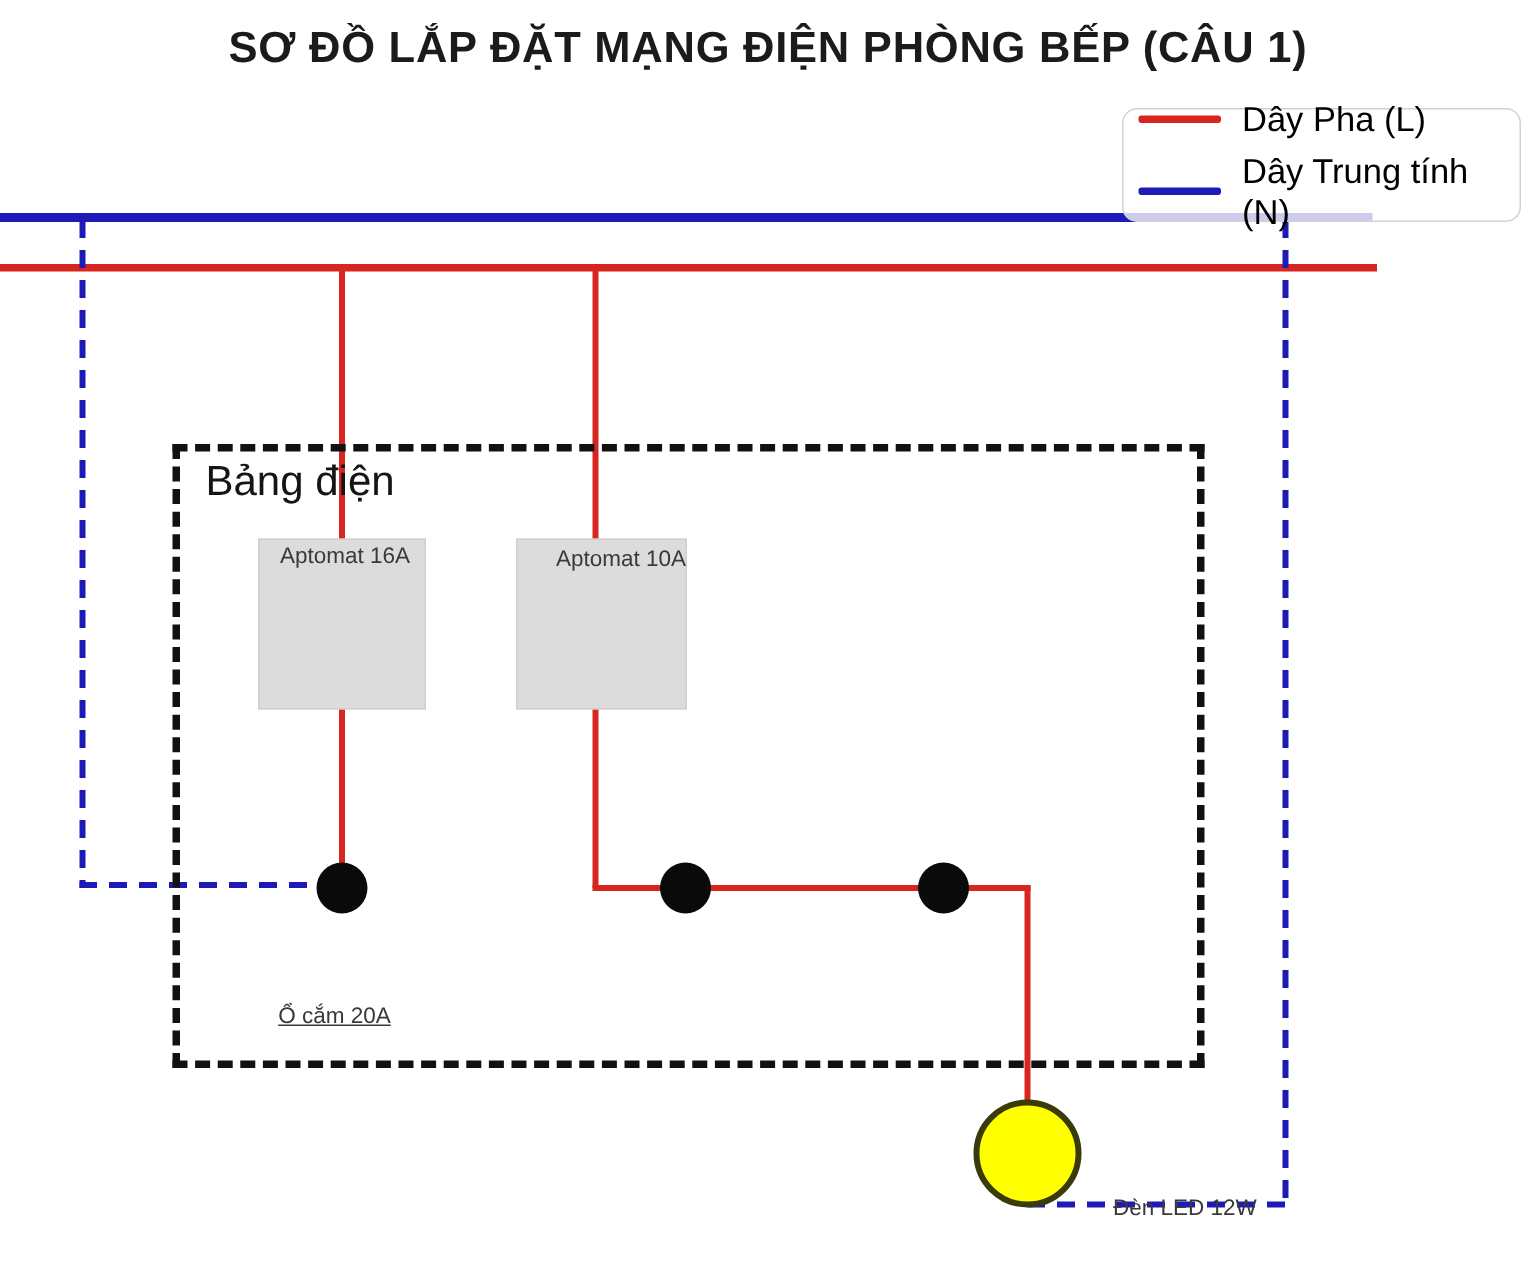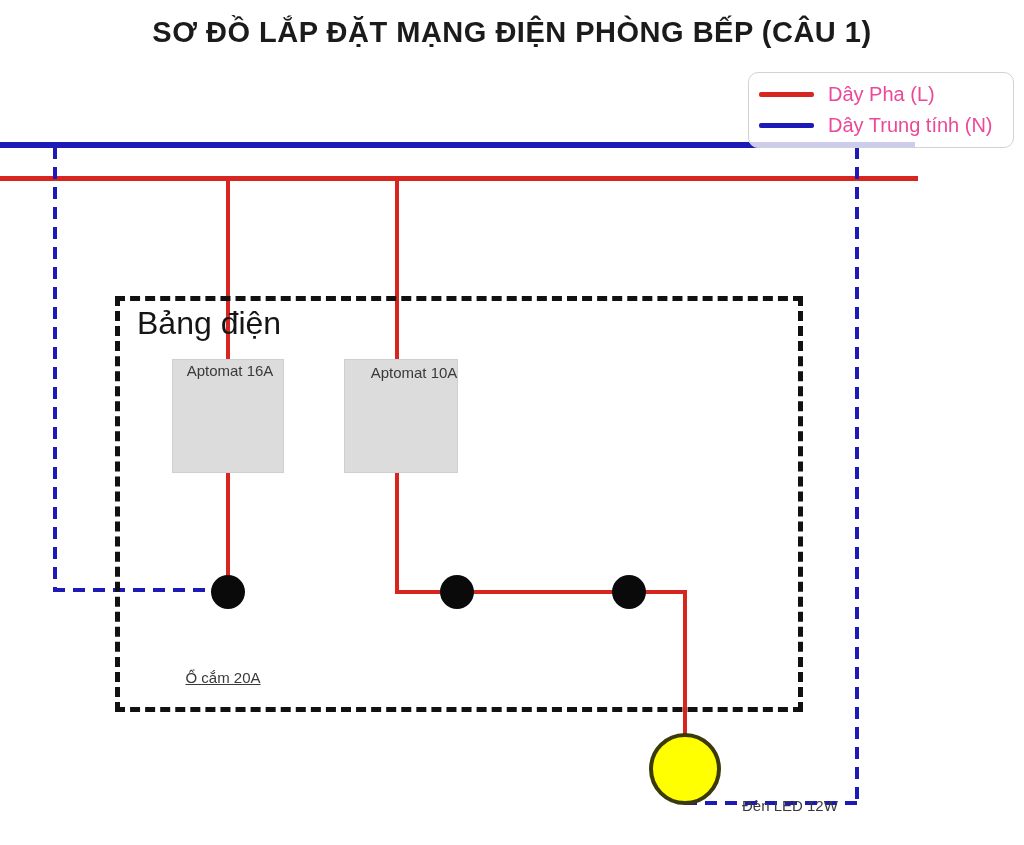--- a/index.html
+++ b/index.html
@@ -24,21 +24,21 @@
 
   
   .vdash-blue{width:4px;background:repeating-linear-gradient(to bottom,#1d1ab8 0 12px,transparent 12px 20px);}
   .hdash-blue{height:4px;background:repeating-linear-gradient(to right,#1d1ab8 0 12px,transparent 12px 20px);}
 
   
   .panel-box{
     left:115px;top:296px;width:688px;height:416px;
     border:5px dashed #111111;box-sizing:border-box;background:transparent;
   }
-  .panel-label{left:137px;top:305px;font-size:32px;color:#151515;font-weight:500;}
+  .panel-label{left:137px;top:305px;font-size:28px;color:#151515;font-weight:500;}
 
   
   .aptomat{background:#dcdcdc;border:1px solid #cfcfcf;box-sizing:border-box;}
   .aptomat-1{left:172px;top:359px;width:112px;height:114px;}
   .aptomat-2{left:344px;top:359px;width:114px;height:114px;}
 
   
   .lbl{font-size:15px;color:#3a3a3a;text-align:center;white-space:nowrap;margin-top:38px;}
   .lbl-aptomat1{left:150px;top:324px;width:160px;}
   .lbl-aptomat2{left:334px;top:326px;width:160px;}
@@ -60,21 +60,21 @@
   .legend{
     left:748px;top:72px;width:266px;height:76px;
     background:rgba(255,255,255,0.78);
     border:1.5px solid #d2d2d2;border-radius:10px;box-sizing:border-box;
     display:flex;flex-direction:column;justify-content:center;gap:8px;padding:6px 10px;
   }
   .legend-row{display:flex;align-items:center;gap:14px;}
   .legend-swatch{width:55px;height:5px;border-radius:2px;flex:0 0 auto;}
   .legend-swatch.red{background:#d6261f;}
   .legend-swatch.blue{background:#1d1ab8;}
-  .legend-text{font-size:20px;color:#ec4899;}
+  .legend-text{font-size:23px;color:#000000;}
 </style>
 </head>
 <body>
 
 <div id="stage">
 
   <div class="abs title">SƠ ĐỒ LẮP ĐẶT MẠNG ĐIỆN PHÒNG BẾP (CÂU 1)</div>
 
   <div class="wire neutral-bus"></div>
   <div class="wire phase-bus"></div>

